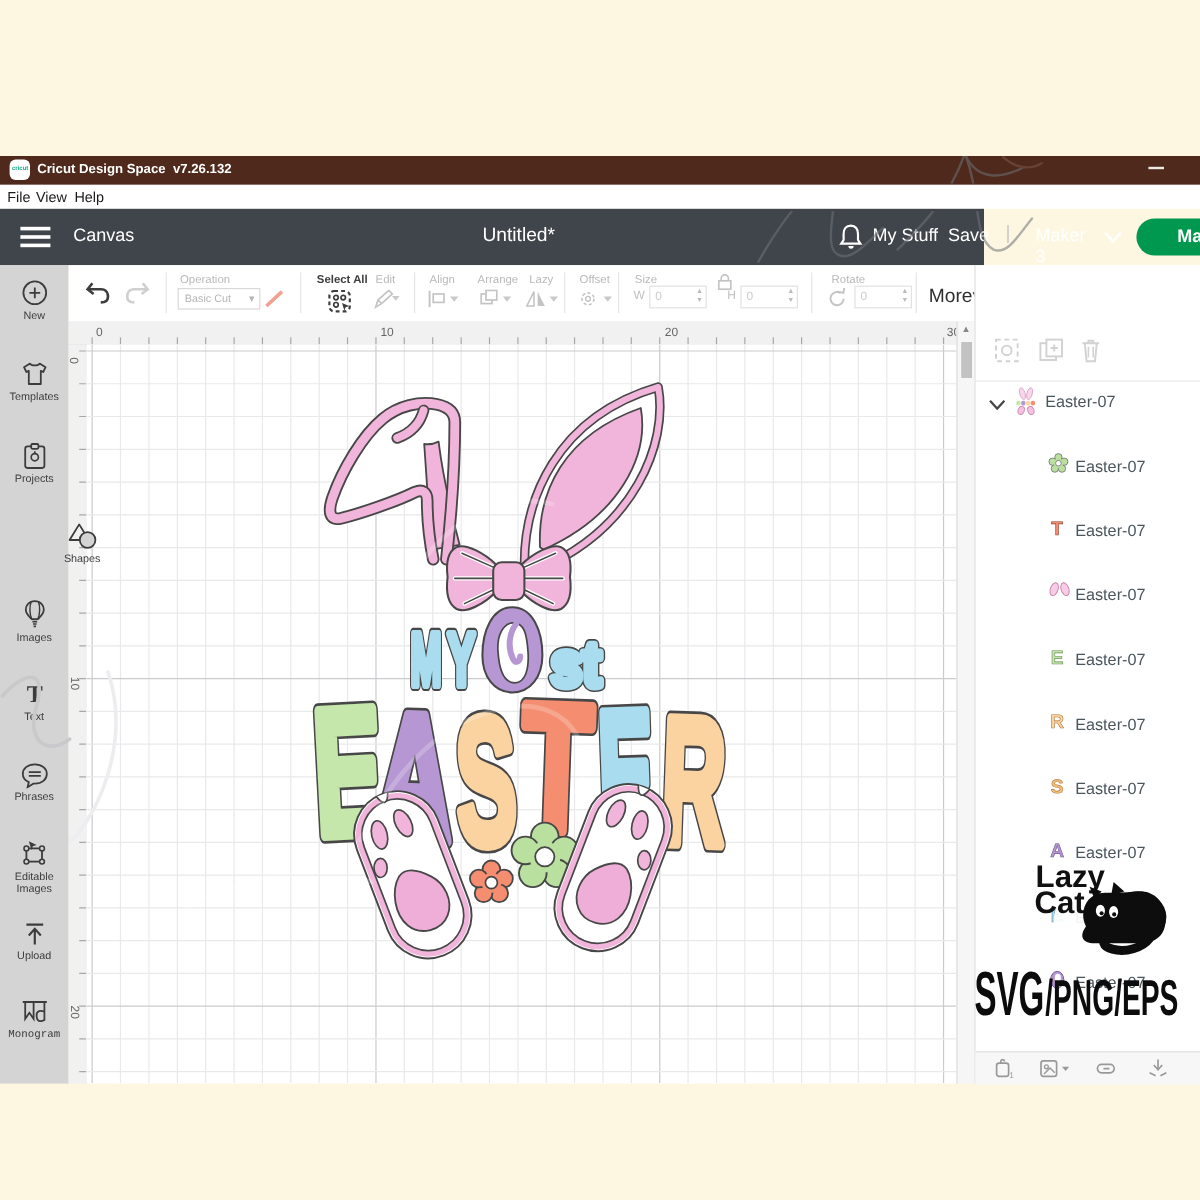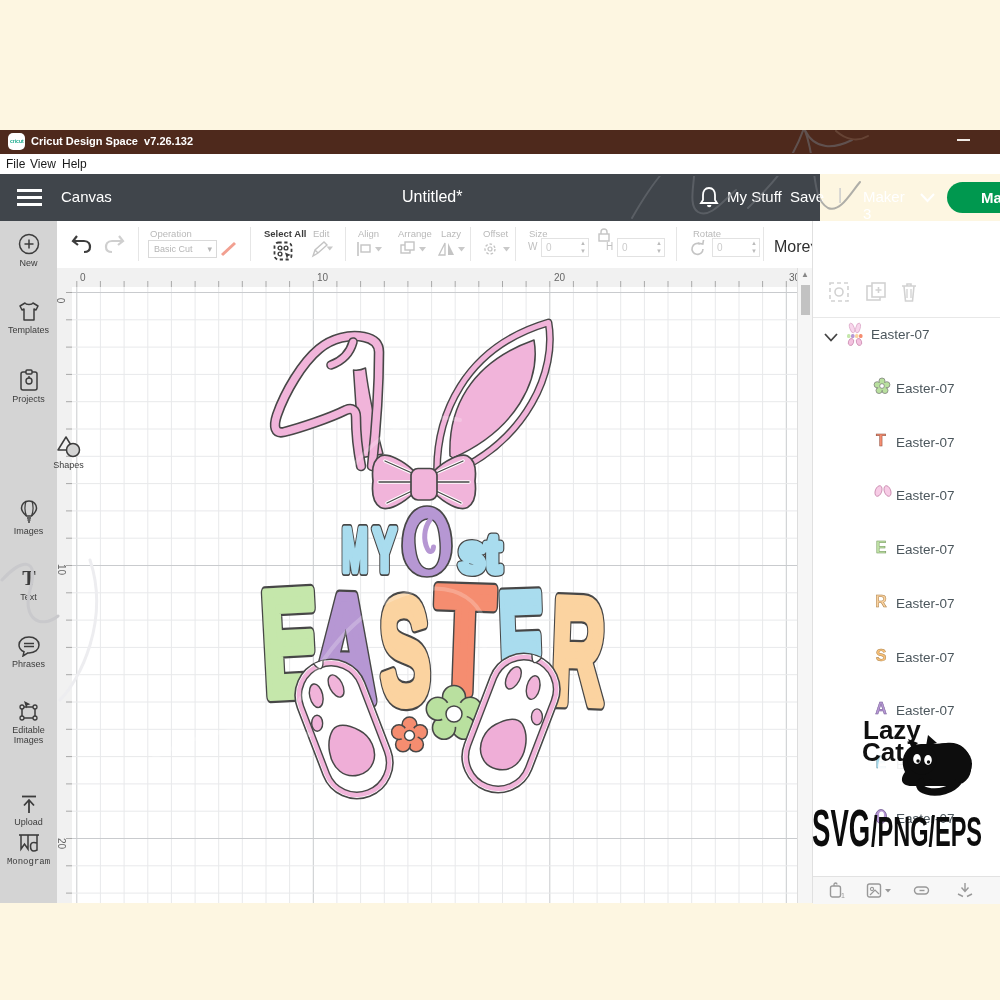--- a/index.html
+++ b/index.html
@@ -359,21 +359,21 @@
       <svg width="24" height="23" viewBox="0 0 24 23">
         <rect x="5" y="7" width="13" height="11" fill="none" stroke="#3c3c3c" stroke-width="1.5"></rect>
         <circle cx="5" cy="7" r="2" fill="#d4d4d4" stroke="#3c3c3c" stroke-width="1.3"></circle>
         <circle cx="18" cy="7" r="2" fill="#d4d4d4" stroke="#3c3c3c" stroke-width="1.3"></circle>
         <circle cx="5" cy="18" r="2" fill="#d4d4d4" stroke="#3c3c3c" stroke-width="1.3"></circle>
         <circle cx="18" cy="18" r="2" fill="#d4d4d4" stroke="#3c3c3c" stroke-width="1.3"></circle>
         <path d="M7 1 L13.5 4.2 L10.3 5.3 L9.3 8.6 Z" fill="#3c3c3c"></path>
       </svg>
       <div class="lbl">Editable<br>Images</div>
     </div>
-    <div class="sitem" style="top:572px;text-align:center;">
+    <div class="sitem" style="top:546px;text-align:center;">
       <svg width="24" height="22" viewBox="0 0 24 22">
         <path d="M5 3.5 H19" stroke="#3c3c3c" stroke-width="1.8"></path>
         <path d="M12 20 L12 8 M7 12.5 L12 7 L17 12.5" fill="none" stroke="#3c3c3c" stroke-width="1.8"></path>
       </svg>
       <div class="lbl">Upload</div>
     </div>
     <div class="sitem" style="top:612px;font-family:Liberation Mono, monospace;">
       <svg width="26" height="22" viewBox="0 0 26 22">
         <path d="M3 2 H23" stroke="#3c3c3c" stroke-width="1.6"></path>
         <path d="M5 2 V16 L8.5 11 L12 16 V2" fill="none" stroke="#3c3c3c" stroke-width="1.5"></path>

